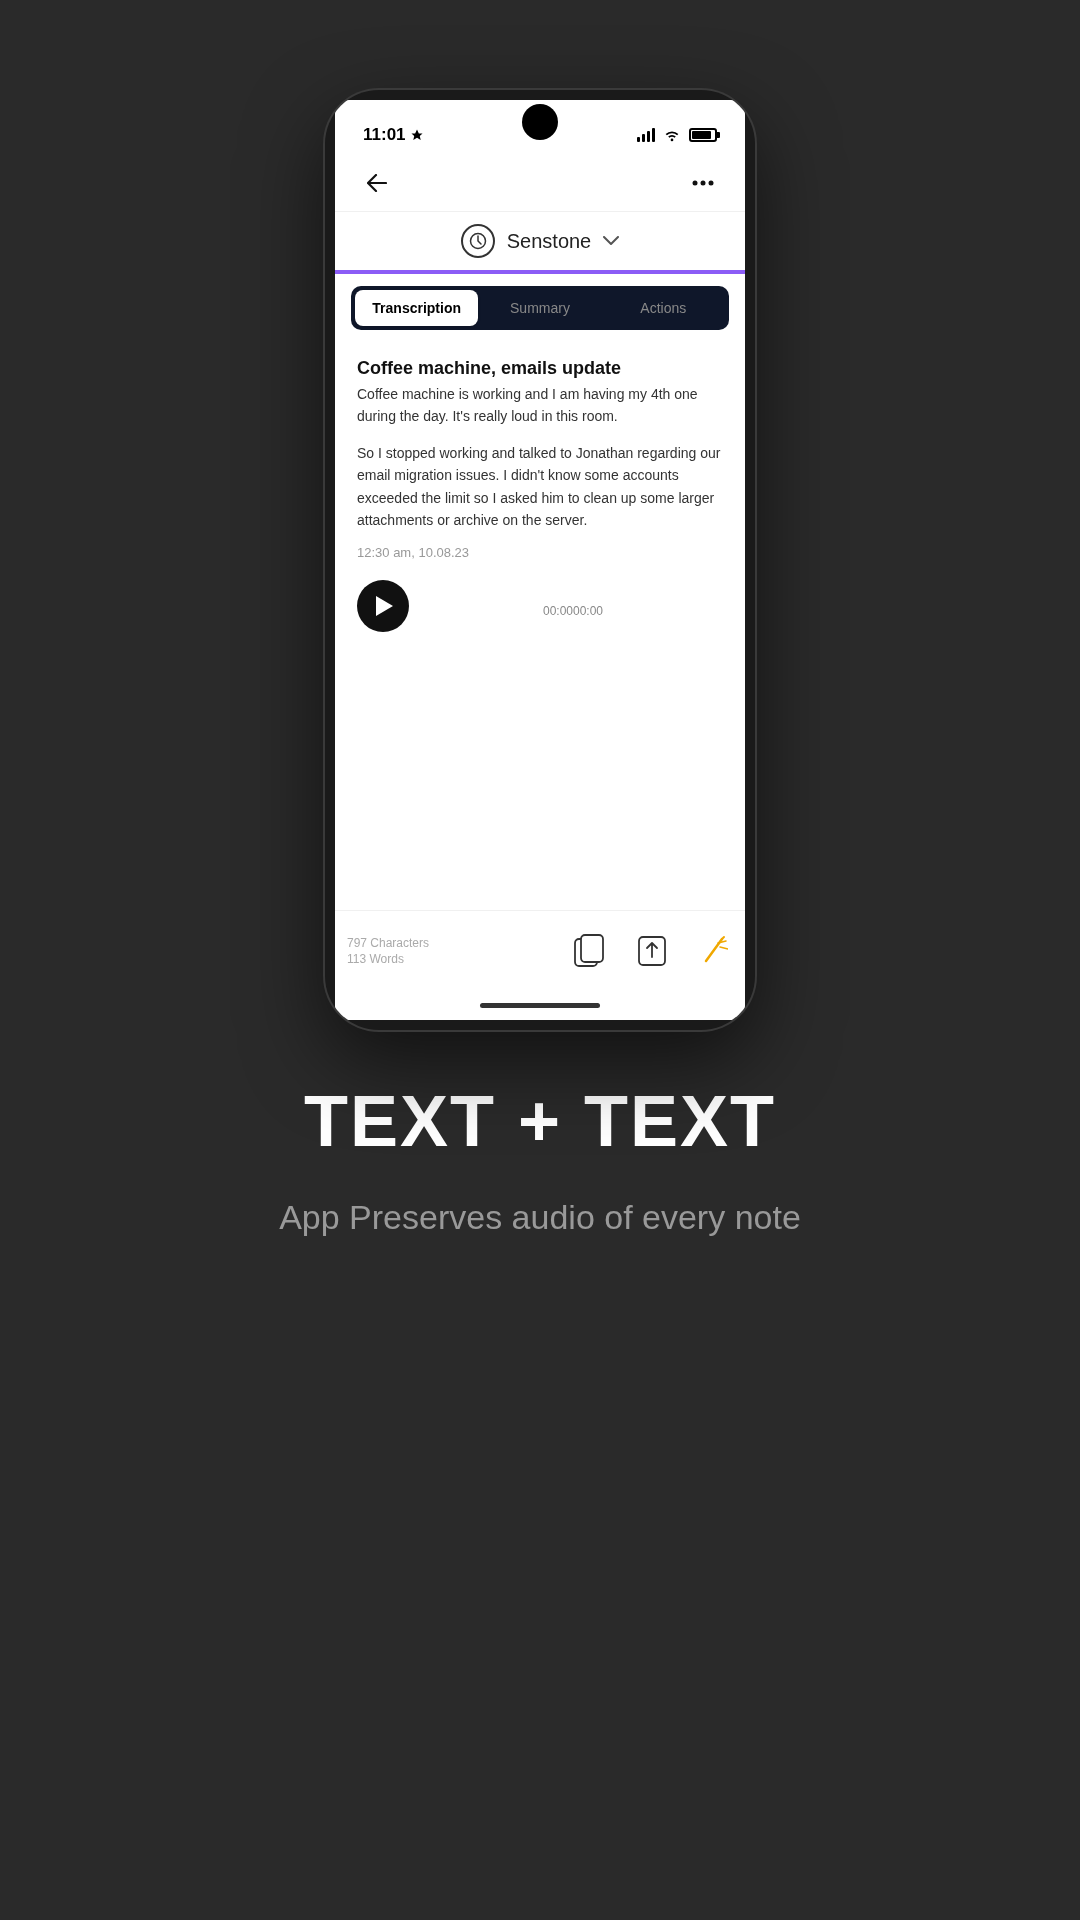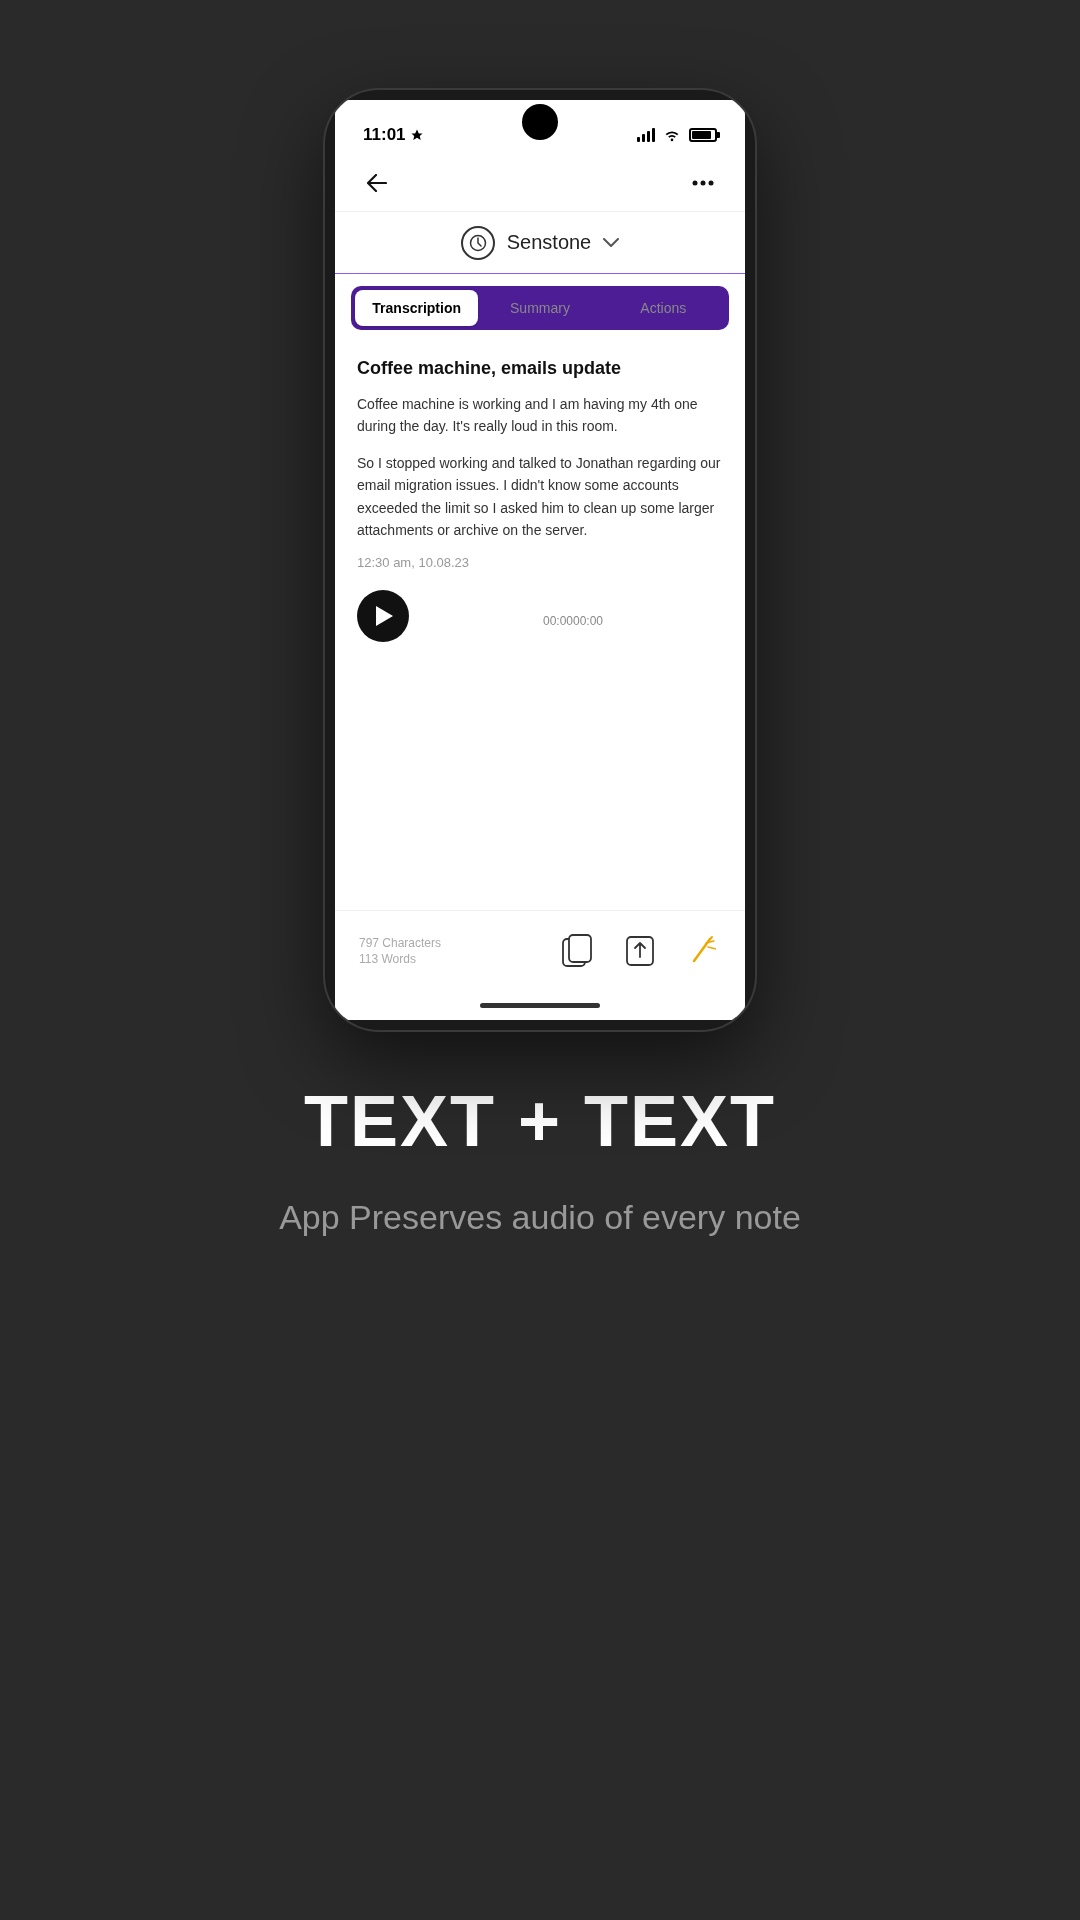--- a/index.html
+++ b/index.html
@@ -188,21 +188,21 @@
       cursor: pointer;
     }
 
     
     .brand-header {
       height: 62px;
       display: flex;
       align-items: center;
       justify-content: center;
       gap: 12px;
-      border-bottom: 1px solid #8b5cf6;
+      border-bottom: 4px solid #8b5cf6;
       flex-shrink: 0;
     }
 
     .brand-circle {
       width: 34px;
       height: 34px;
       border: 2px solid #333;
       border-radius: 50%;
       display: flex;
       align-items: center;
@@ -221,21 +221,21 @@
       color: #555;
     }
 
     
     .tabs {
       padding: 12px 16px;
       flex-shrink: 0;
     }
 
     .tabs-inner {
-      background: #4c1d95;
+      background: #0f172a;
       border-radius: 10px;
       padding: 4px;
       display: flex;
     }
 
     .tab {
       flex: 1;
       height: 36px;
       display: flex;
       align-items: center;
@@ -257,21 +257,21 @@
     .main-content {
       flex: 1;
       padding: 16px 22px;
       overflow-y: auto;
     }
 
     .note-title {
       font-size: 18px;
       font-weight: 700;
       color: #111;
-      margin-bottom: 14px;
+      margin-bottom: 4px;
     }
 
     .note-body {
       font-size: 14px;
       color: #333;
       line-height: 1.6;
       margin-bottom: 14px;
     }
 
     .note-timestamp {
@@ -337,21 +337,21 @@
     .track-times {
       display: flex;
       justify-content: space-between;
       font-size: 12px;
       color: #888;
     }
 
     
     .bottom-bar {
       height: 80px;
-      padding: 0 24px;
+      padding: 0 12px;
       display: flex;
       align-items: center;
       justify-content: space-between;
       border-top: 1px solid #f0f0f0;
       flex-shrink: 0;
     }
 
     .word-count {
       display: flex;
       flex-direction: column;

